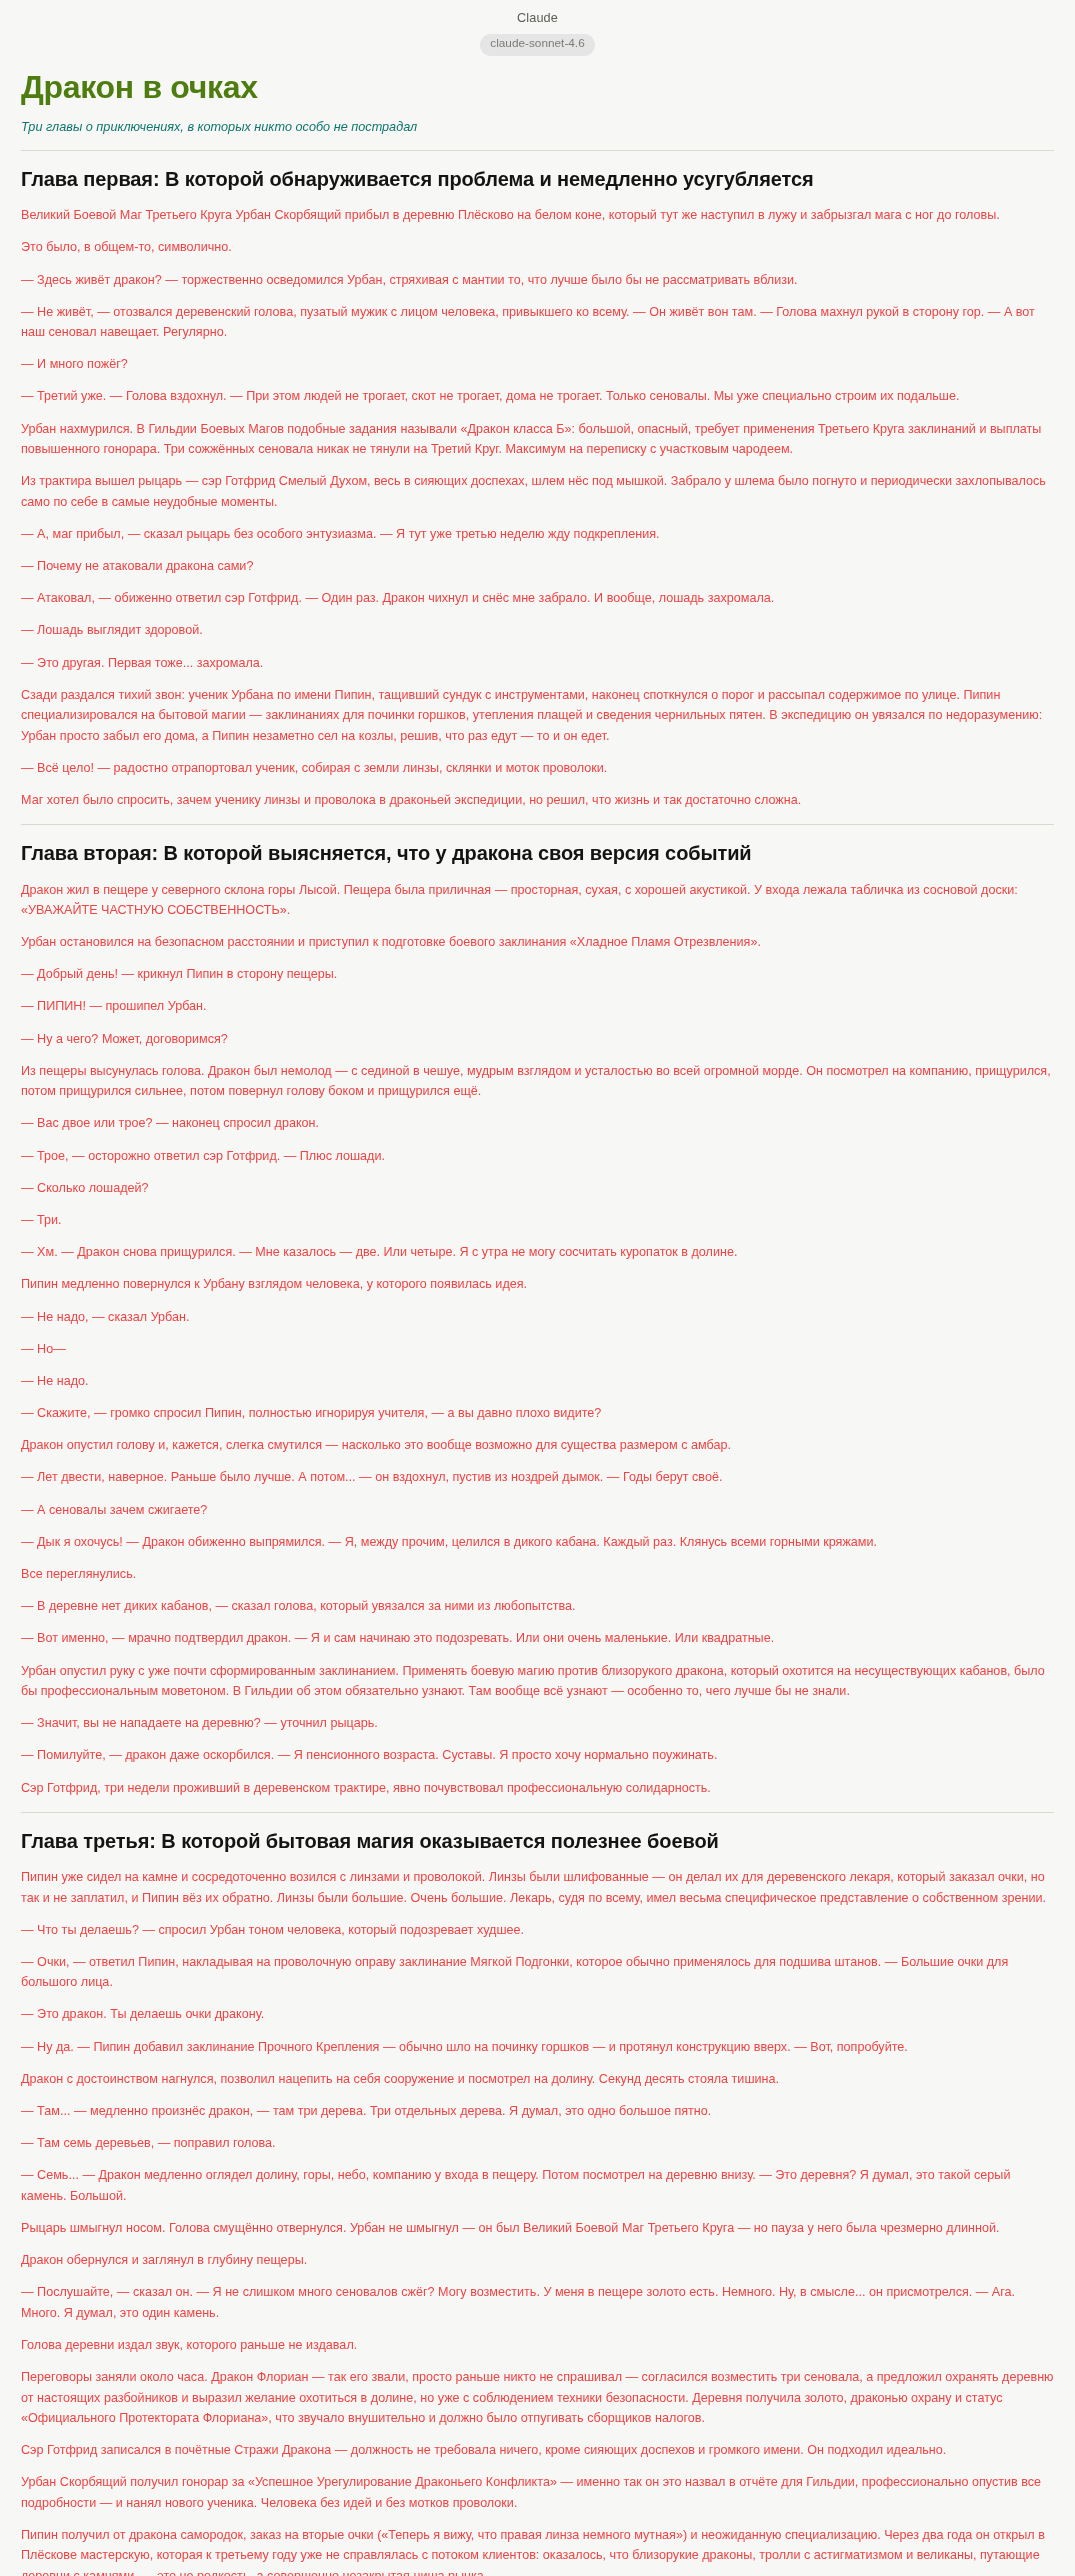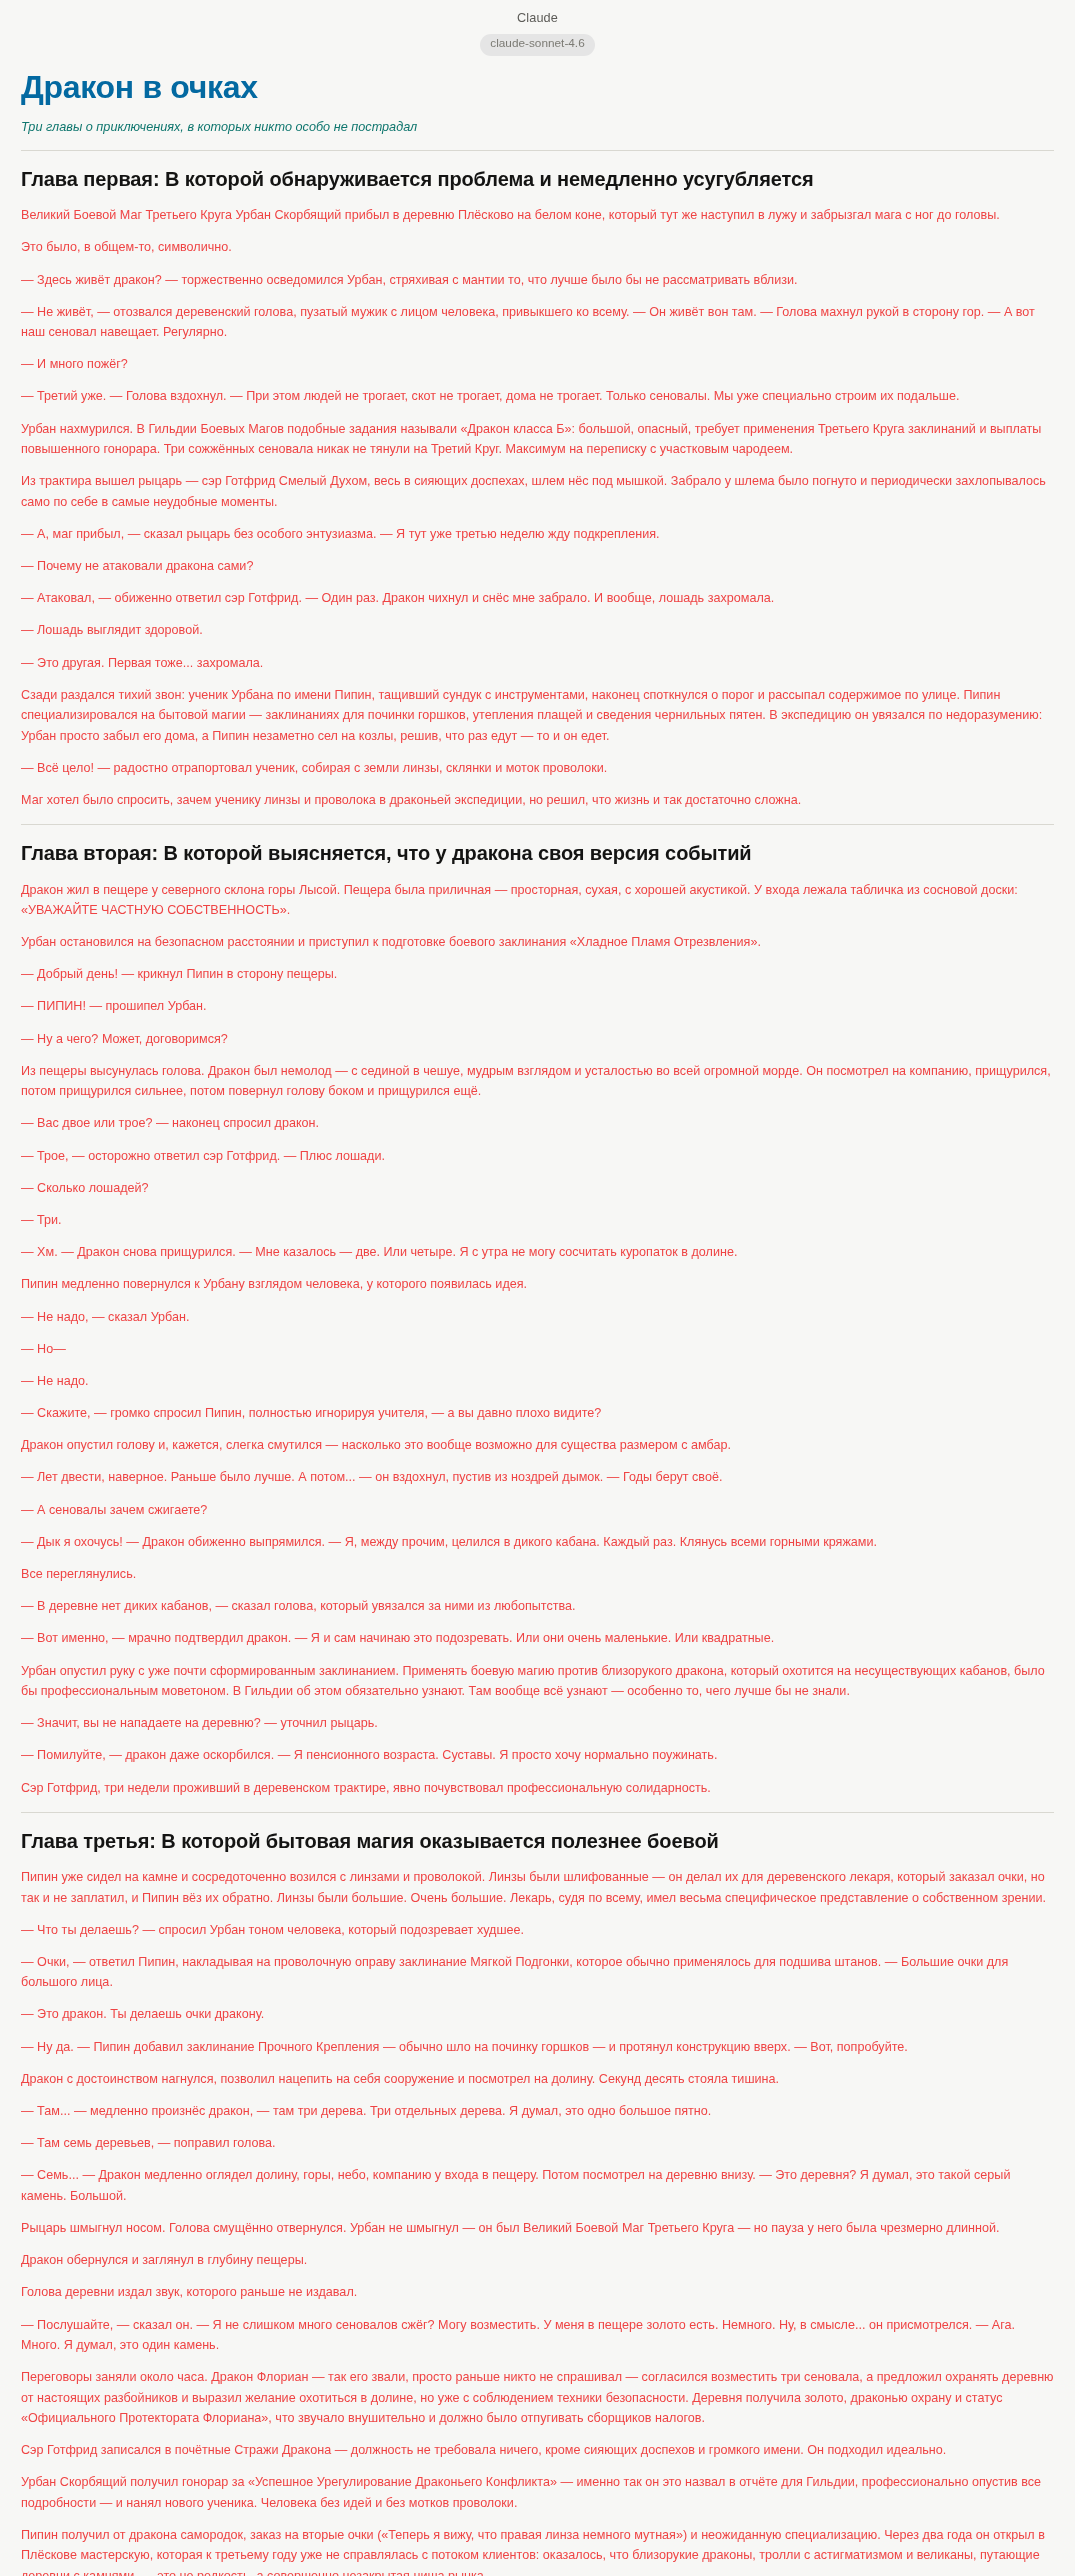--- a/index.html
+++ b/index.html
@@ -46,21 +46,21 @@
     white-space: nowrap;
   }
 
   
   .doc-title {
     font-size: 32px;
     font-weight: 700;
     line-height: 1.16;
     letter-spacing: -0.3px;
     margin: 3.8px 0 0 0;
-    color: #0369a1;
+    color: #4d7c0f;
   }
   .doc-subtitle {
     font-style: italic;
     font-size: 12.7px;
     line-height: 1.45;
     color: #0f766e;
     margin: 11.3px 0 0 0;
   }
 
   hr.rule {
@@ -165,22 +165,22 @@
         <p class="para">— Что ты делаешь? — спросил Урбан тоном человека, который подозревает худшее.</p>
         <p class="para">— Очки, — ответил Пипин, накладывая на проволочную оправу заклинание Мягкой Подгонки, которое обычно применялось для подшива штанов. — Большие очки для большого лица.</p>
         <p class="para">— Это дракон. Ты делаешь очки дракону.</p>
         <p class="para">— Ну да. — Пипин добавил заклинание Прочного Крепления — обычно шло на починку горшков — и протянул конструкцию вверх. — Вот, попробуйте.</p>
         <p class="para">Дракон с достоинством нагнулся, позволил нацепить на себя сооружение и посмотрел на долину. Секунд десять стояла тишина.</p>
         <p class="para">— Там... — медленно произнёс дракон, — там три дерева. Три отдельных дерева. Я думал, это одно большое пятно.</p>
         <p class="para">— Там семь деревьев, — поправил голова.</p>
         <p class="para">— Семь... — Дракон медленно оглядел долину, горы, небо, компанию у входа в пещеру. Потом посмотрел на деревню внизу. — Это деревня? Я думал, это такой серый камень. Большой.</p>
         <p class="para">Рыцарь шмыгнул носом. Голова смущённо отвернулся. Урбан не шмыгнул — он был Великий Боевой Маг Третьего Круга — но пауза у него была чрезмерно длинной.</p>
         <p class="para">Дракон обернулся и заглянул в глубину пещеры.</p>
+        <p class="para">— Послушайте, — сказал он. — Я не слишком много сеновалов сжёг? Могу возместить. У меня в пещере золото есть. Немного. Ну, в смысле... он присмотрелся. — Ага. Много. Я думал, это один камень.</p>
         <p class="para">Голова деревни издал звук, которого раньше не издавал.</p>
-        <p class="para">— Послушайте, — сказал он. — Я не слишком много сеновалов сжёг? Могу возместить. У меня в пещере золото есть. Немного. Ну, в смысле... он присмотрелся. — Ага. Много. Я думал, это один камень.</p>
         <p class="para">Переговоры заняли около часа. Дракон Флориан — так его звали, просто раньше никто не спрашивал — согласился возместить три сеновала, а предложил охранять деревню от настоящих разбойников и выразил желание охотиться в долине, но уже с соблюдением техники безопасности. Деревня получила золото, драконью охрану и статус «Официального Протектората Флориана», что звучало внушительно и должно было отпугивать сборщиков налогов.</p>
         <p class="para">Сэр Готфрид записался в почётные Стражи Дракона — должность не требовала ничего, кроме сияющих доспехов и громкого имени. Он подходил идеально.</p>
         <p class="para">Урбан Скорбящий получил гонорар за «Успешное Урегулирование Драконьего Конфликта» — именно так он это назвал в отчёте для Гильдии, профессионально опустив все подробности — и нанял нового ученика. Человека без идей и без мотков проволоки.</p>
         <p class="para">Пипин получил от дракона самородок, заказ на вторые очки («Теперь я вижу, что правая линза немного мутная») и неожиданную специализацию. Через два года он открыл в Плёскове мастерскую, которая к третьему году уже не справлялась с потоком клиентов: оказалось, что близорукие драконы, тролли с астигматизмом и великаны, путающие деревни с камнями, — это не редкость, а совершенно незакрытая ниша рынка.</p>
       </section>
     </div>
 
 </div>
 
 

